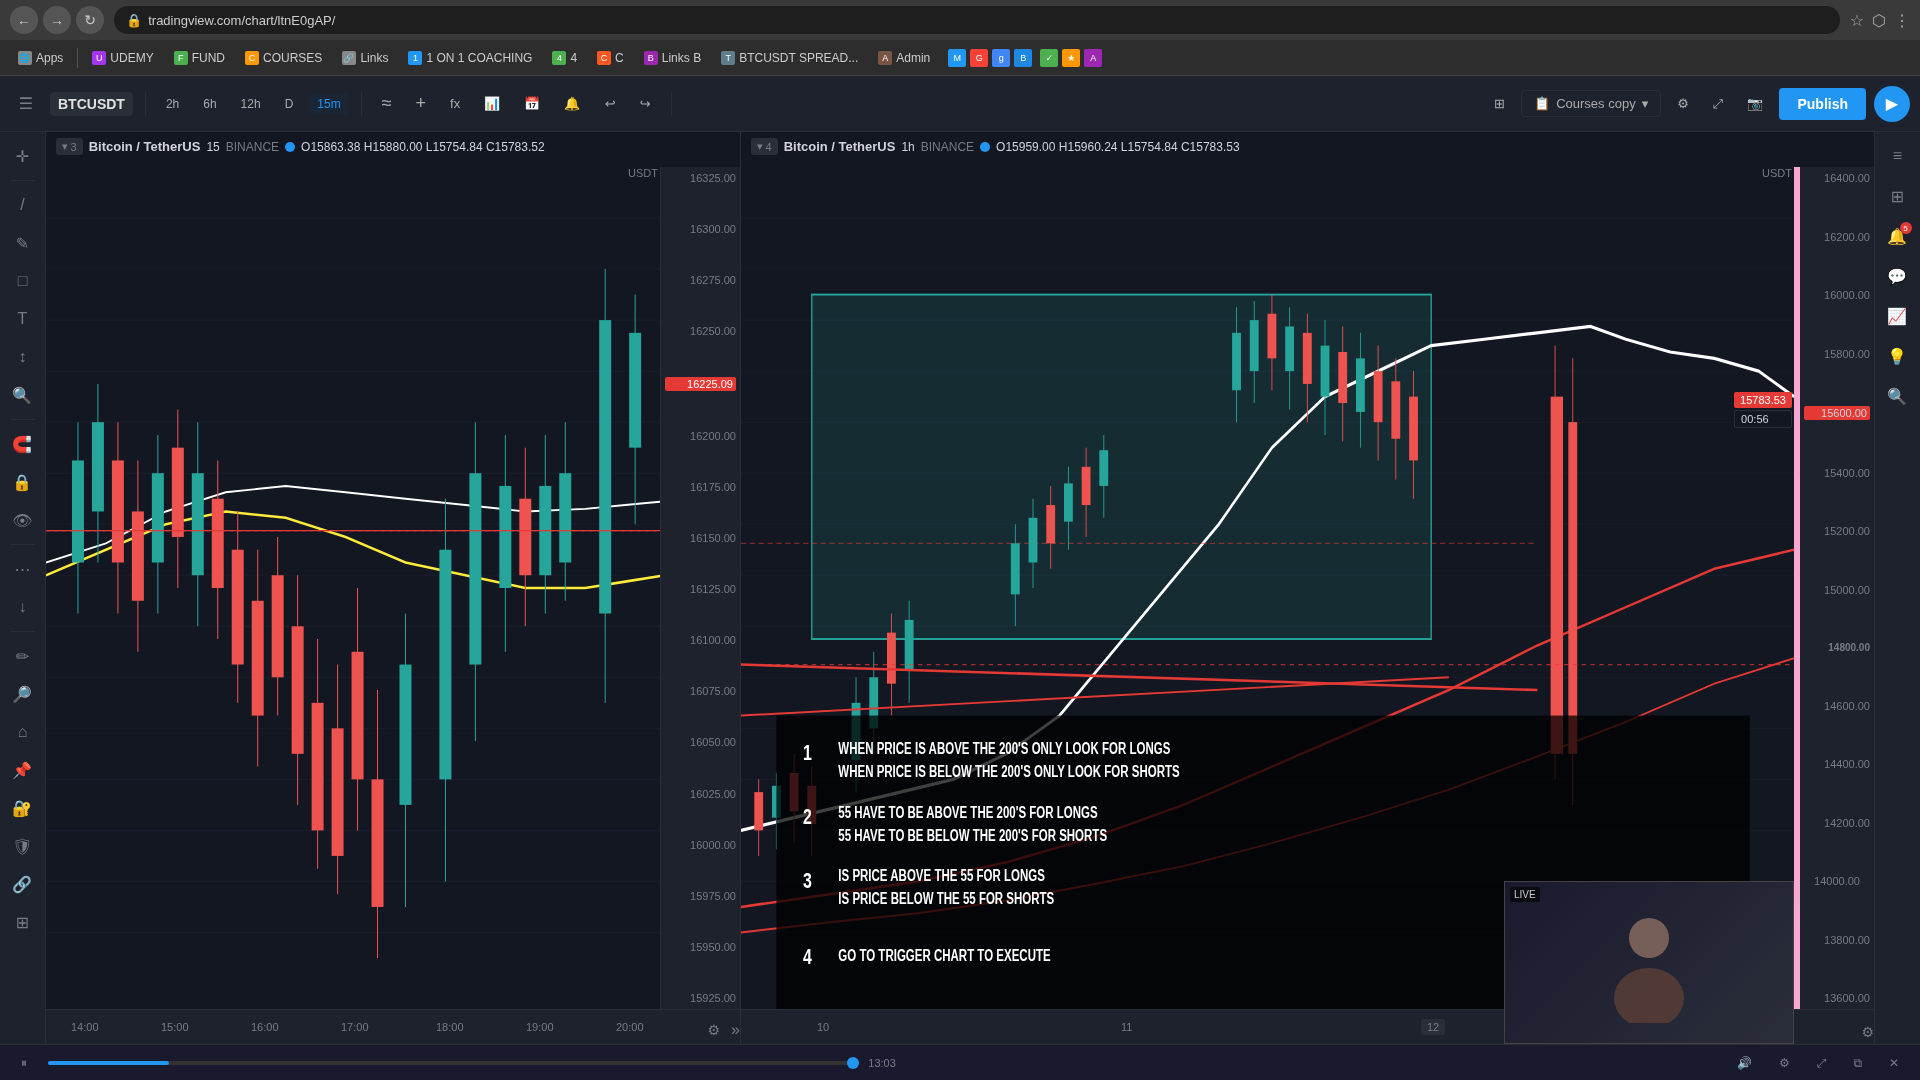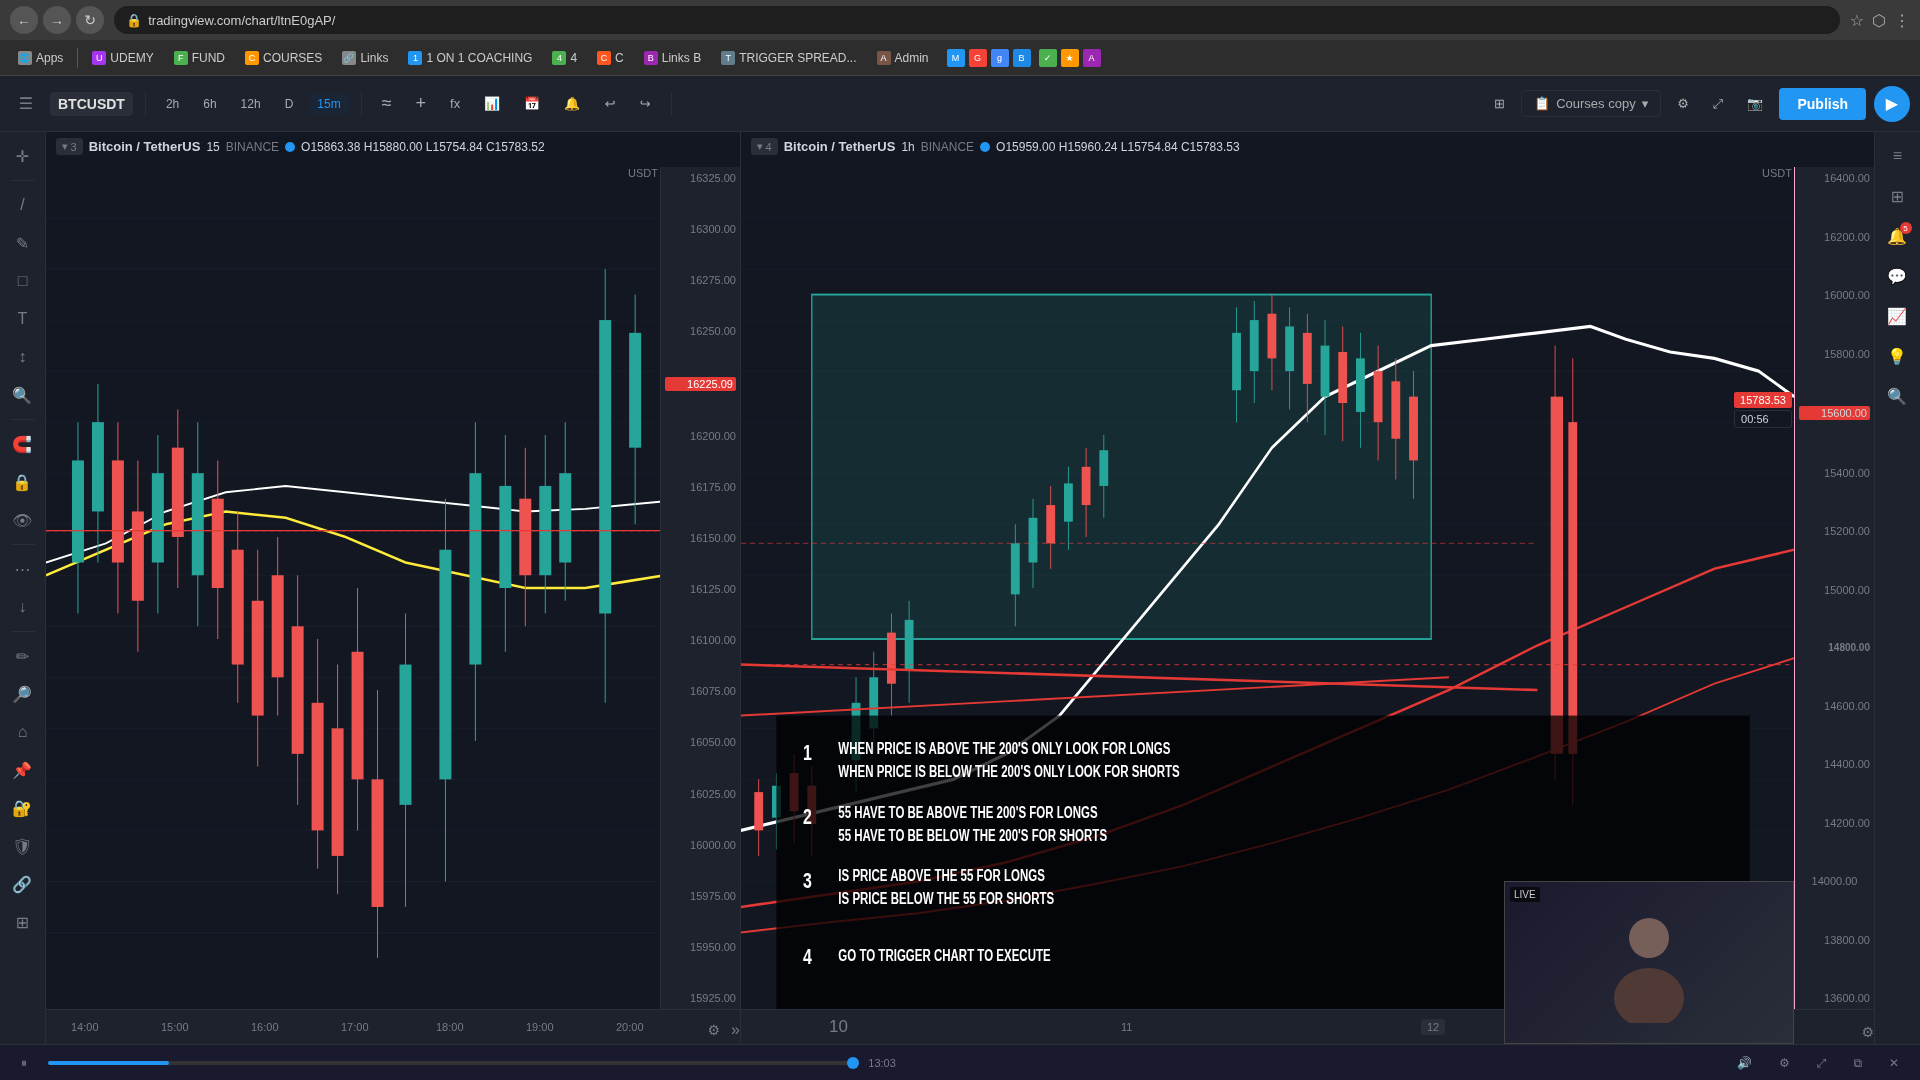--- a/index.html
+++ b/index.html
@@ -126,21 +126,21 @@
     <div class="bookmark-item">
       <div class="bookmark-icon" style="background:#ff5722;">C</div>
       <span>C</span>
     </div>
     <div class="bookmark-item">
       <div class="bookmark-icon" style="background:#9c27b0;">B</div>
       <span>Links B</span>
     </div>
     <div class="bookmark-item">
       <div class="bookmark-icon" style="background:#607d8b;">T</div>
-      <span>TRIGGER SPREAD...</span>
+      <span>BTCUSDT SPREAD...</span>
     </div>
     <div class="bookmark-item">
       <div class="bookmark-icon" style="background:#795548;">A</div>
       <span>Admin</span>
     </div>
     <div style="display:flex;gap:4px;margin-left:6px;">
       <div class="bookmark-icon" style="background:#2196F3;width:18px;height:18px;">M</div>
       <div class="bookmark-icon" style="background:#f44336;width:18px;height:18px;">G</div>
       <div class="bookmark-icon" style="background:#4285f4;width:18px;height:18px;">g</div>
       <div class="bookmark-icon" style="background:#1e88e5;width:18px;height:18px;">B</div>
@@ -510,28 +510,28 @@
           <line x1="0" y1="390" x2="900" y2="410" stroke="#e53935" stroke-width="2"></line>
           <line x1="0" y1="430" x2="800" y2="400" stroke="#e53935" stroke-width="1.5"></line>
         </svg>
 
         <div style="position:absolute;right:82px;top:260px;z-index:20;">
           <div style="background:#e53935;color:white;font-size:11px;padding:2px 6px;border-radius:2px;">15783.53</div>
           <div style="background:#131722;color:#d1d4dc;font-size:11px;padding:2px 6px;border:1px solid #2a2e39;border-radius:2px;margin-top:2px;">00:56</div>
         </div>
 
         <div style="position:absolute;bottom:0;left:0;right:0;height:35px;background:#1e222d;border-top:1px solid #2a2e39;display:flex;align-items:center;">
-          <div style="position:absolute;left:88px;color:#787b86;font-size:17px;">10</div>
+          <div style="position:absolute;left:76px;color:#787b86;font-size:11px;">10</div>
           <div style="position:absolute;left:380px;color:#787b86;font-size:11px;">11</div>
           <div style="position:absolute;left:680px;color:#787b86;font-size:11px;background:#2a2e39;padding:2px 6px;border-radius:3px;">12</div>
           <div style="position:absolute;left:950px;color:#787b86;font-size:11px;">13</div>
           <div style="position:absolute;right:0;bottom:3px;"><span style="color:#787b86;font-size:14px;">⚙</span></div>
         </div>
 
-        <div style="position:absolute;top:35px;right:0;width:80px;bottom:35px;background:#1e222d;border-left:1px solid #f9a8d4;display:flex;flex-direction:column;justify-content:space-between;padding:5px 4px;gap:17px;">
+        <div style="position:absolute;top:35px;right:0;width:80px;bottom:35px;background:#1e222d;border-left:6px solid #f9a8d4;display:flex;flex-direction:column;justify-content:space-between;padding:5px 4px;gap:17px;">
           <div style="color:#787b86;font-size:11px;text-align:right;">16400.00</div>
           <div style="color:#787b86;font-size:11px;text-align:right;">16200.00</div>
           <div style="color:#787b86;font-size:11px;text-align:right;">16000.00</div>
           <div style="color:#787b86;font-size:11px;text-align:right;">15800.00</div>
           <div style="color:#d1d4dc;font-size:11px;text-align:right;background:#e53935;padding:1px 3px;border-radius:2px;">15600.00</div>
           <div style="color:#787b86;font-size:11px;text-align:right;">15400.00</div>
           <div style="color:#787b86;font-size:11px;text-align:right;">15200.00</div>
           <div style="color:#787b86;font-size:11px;text-align:right;">15000.00</div>
           <div style="color:#787b86;font-size:10px;text-align:right;font-weight:bold;">14800.00</div>
           <div style="color:#787b86;font-size:11px;text-align:right;">14600.00</div>

